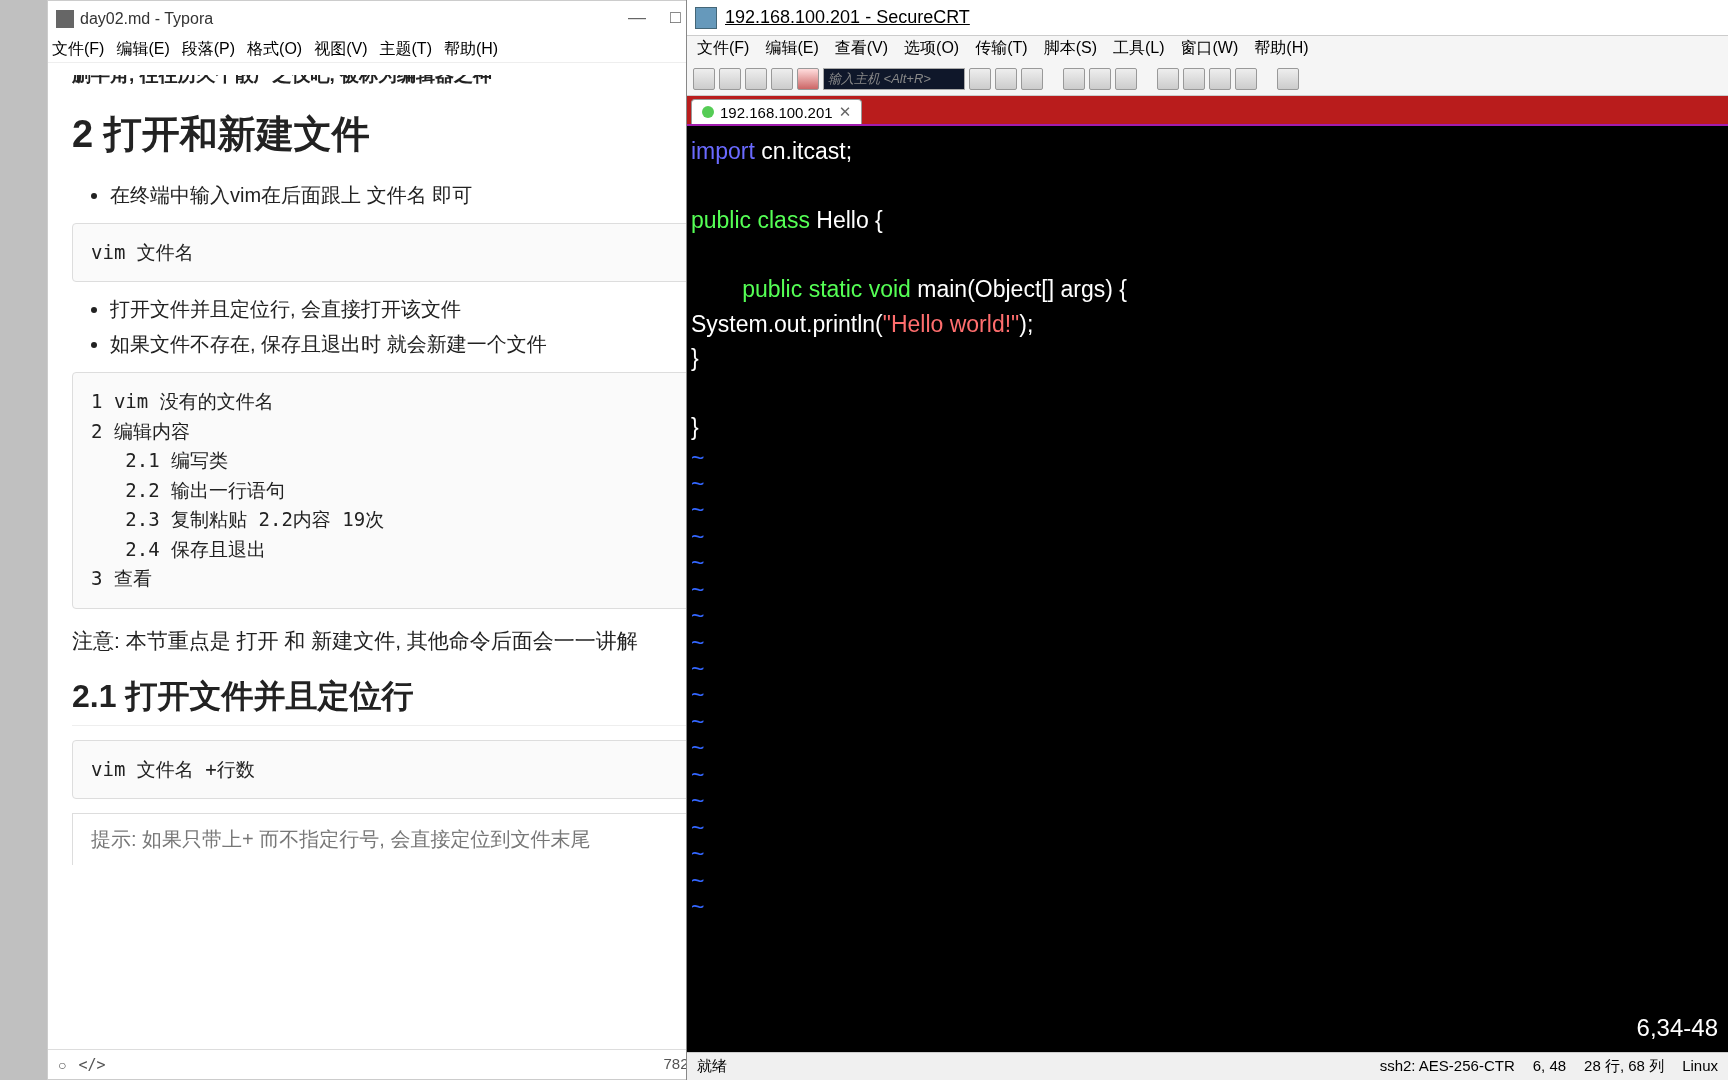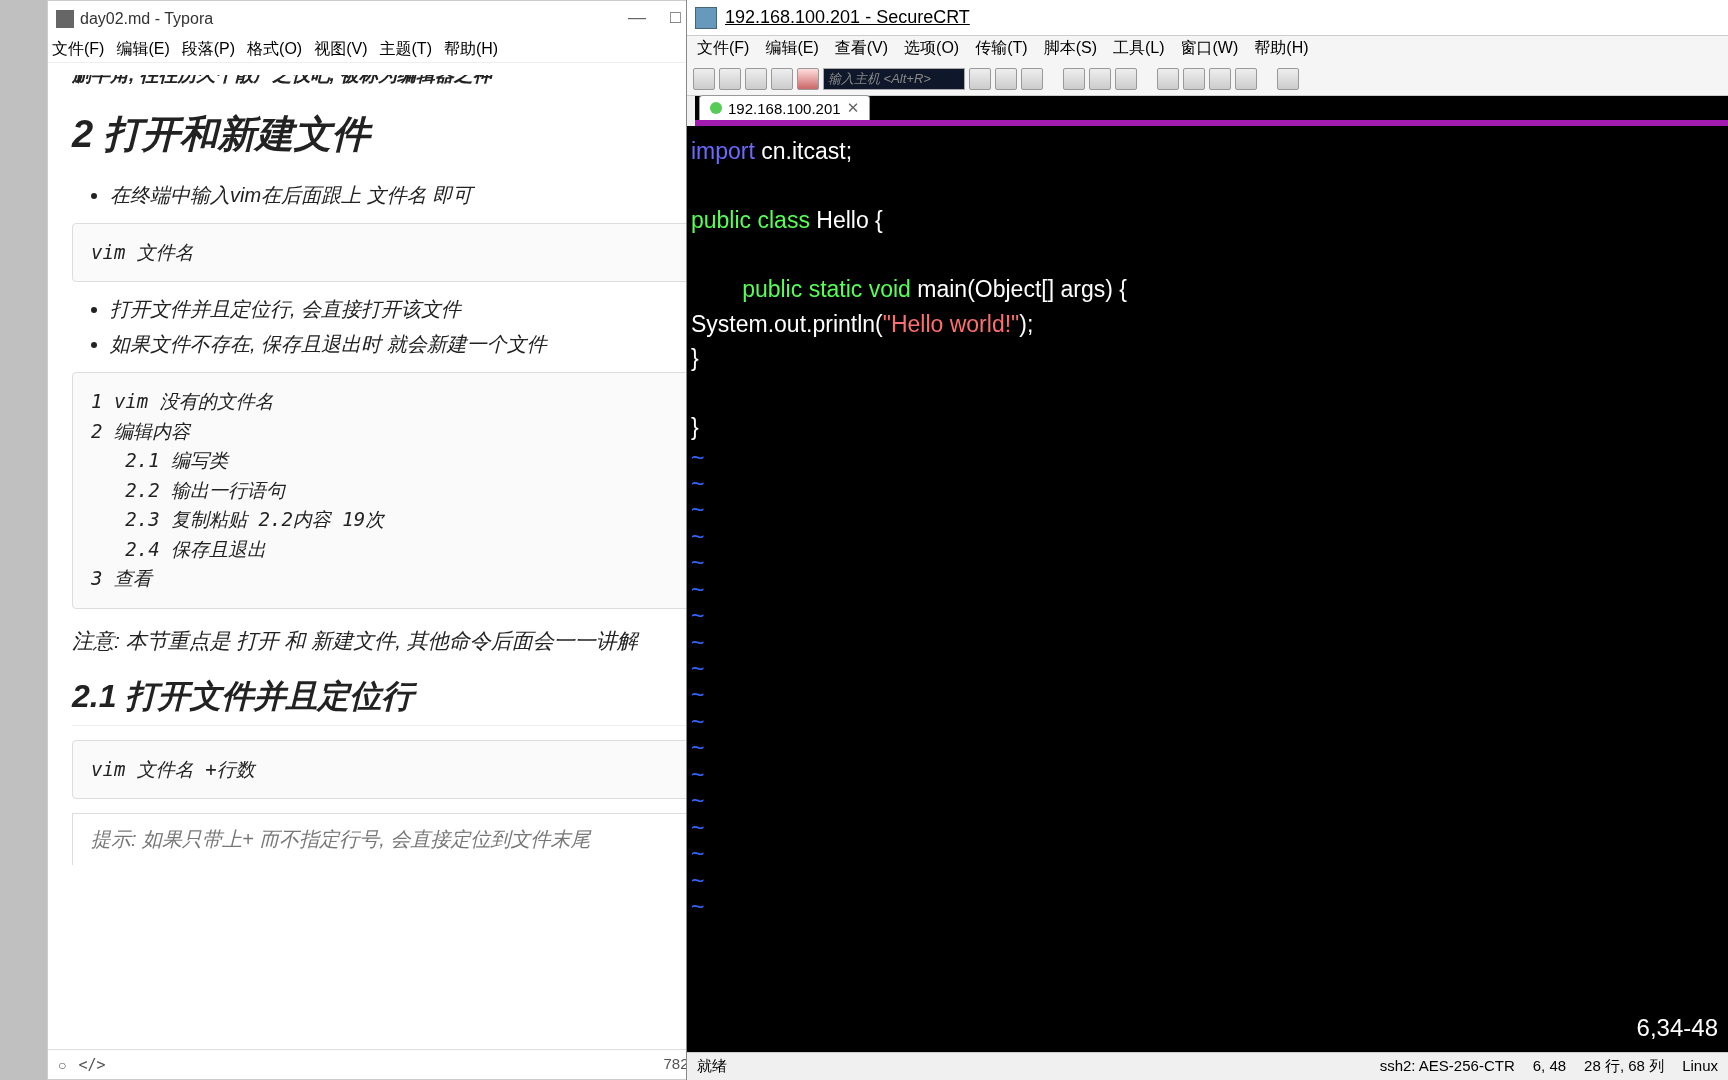--- a/index.html
+++ b/index.html
@@ -6,21 +6,21 @@
 body { width:1728px; height:1080px; overflow:hidden; background:#c0c0c0; position:relative; }
 
 
 .typora { position:absolute; left:0; top:0; width:680px; height:1080px; background:#fff; border:1px solid #ccc;margin-left:47px; }
 .typ-title { height:36px; display:flex; align-items:center; padding:0 8px; font-size:16px; color:#333; position:relative; }
 .typ-title .icon { width:18px; height:18px; background:#666; margin-right:6px; }
 .typ-sys { position:absolute; right:6px; top:6px; display:flex; gap:24px; }
 .typ-sys span { font-size:18px; color:#666; cursor:pointer; }
 .typ-menu { height:26px; display:flex; gap:12px; padding:0 4px; font-size:16px; align-items:center; border-bottom:1px solid #eee; }
 .typ-menu span { cursor:pointer; }
-.typ-body { padding:12px 24px; height:990px; overflow:hidden; font-size:19px; color:#222;font-style:italic; }
+.typ-body { padding:12px 24px; height:990px; overflow:hidden; font-size:19px; color:#222; }
 .cut { font-weight:bold; color:#222; font-size:19px; overflow:hidden; height:14px; line-height:0px; margin-bottom:6px; }
 .h2 { font-size:38px; font-weight:800; margin:20px 0 22px; }
 .h3 { font-size:32px; font-weight:800; margin:20px 0 14px; border-bottom:1px solid #eee; padding-bottom:6px;}
 ul { list-style:disc; margin-left:38px; }
 li { margin:8px 0; font-size:20px; }
 .codebox { border:1px solid #ddd; border-radius:4px; background:#fafafa; padding:14px 18px; font-family:Consolas,monospace; font-size:19px; margin:14px 0; white-space:pre; line-height:1.55; }
 .note { font-size:21px; margin:18px 0; }
 .tip { color:#777; font-size:20px; border:1px solid #ddd; padding:12px 18px; margin-top:14px; border-bottom:none; }
 .typ-status { position:absolute; bottom:0; left:0; right:0; height:30px; border-top:1px solid #ddd; display:flex; align-items:center; padding:0 10px; font-size:15px; color:#555; justify-content:space-between; }
 .typ-status .left { display:flex; gap:12px; align-items:center;}
@@ -30,21 +30,21 @@
 
 .crt { position:absolute; left:686px; top:0; right:0; height:1080px; background:#f0f0f0; display:flex; flex-direction:column; border-left:1px solid #888;}
 .crt-title { height:36px; display:flex; align-items:center; padding:0 8px; font-size:18px; background:#fff; border-bottom:1px solid #ccc;text-decoration:underline;}
 .crt-title .icon { width:22px; height:22px; background:#69b; margin-right:8px; border:1px solid #467;}
 .crt-menu { height:26px; display:flex; gap:16px; padding:2px 10px; font-size:16px; background:#f5f5f5;}
 .crt-menu span{cursor:pointer;}
 .crt-tools { height:34px; background:#f5f5f5; display:flex; align-items:center; padding:0 6px; gap:4px; border-bottom:1px solid #ccc;}
 .tool-ic { width:22px; height:22px; background:linear-gradient(#eee,#ccc); border:1px solid #999; border-radius:2px;}
 .tool-ic.r { background:linear-gradient(#fdd,#c66);}
 .hostbox { width:142px; height:22px; border:1px solid #aaa; background:#0f172a; font-size:13px; color:#888; padding:0 4px; display:flex; align-items:center; font-style:italic;}
-.crt-tabs { height:30px; background:#000000; display:flex; align-items:flex-end; padding:0 4px; border-bottom:6px solid #a21caf;margin-left:8px;}
+.crt-tabs { height:30px; background:#b91c1c; display:flex; align-items:flex-end; padding:0 4px; border-bottom:2px solid #a21caf;}
 .tab { background:#fff; border:1px solid #999; border-bottom:none; padding:3px 10px; font-size:15px; display:flex; align-items:center; gap:6px; border-radius:4px 4px 0 0;}
 .tab .dot{width:12px;height:12px;background:#5c5;border-radius:50%;}
 .tab .x{color:#666;cursor:pointer;}
 .term { flex:1; background:#000; color:#fff; font-family:"Consolas","Courier New",monospace; font-size:23px; padding:8px 0 0 4px; line-height:1.5; position:relative;}
 .kw-blue{color:#6a6aff;}
 .kw-green{color:#5f5;}
 .kw-red{color:#ff6e6e;}
 .term .tilde{color:#36f; line-height:1.15;}
 .term .pos{position:absolute;right:10px;bottom:6px;color:#fff;font-size:24px;}
 .crt-status{height:28px;background:#f0f0f0;display:flex;align-items:center;font-size:15px;padding:0 10px;border-top:1px solid #ccc;justify-content:space-between;}

